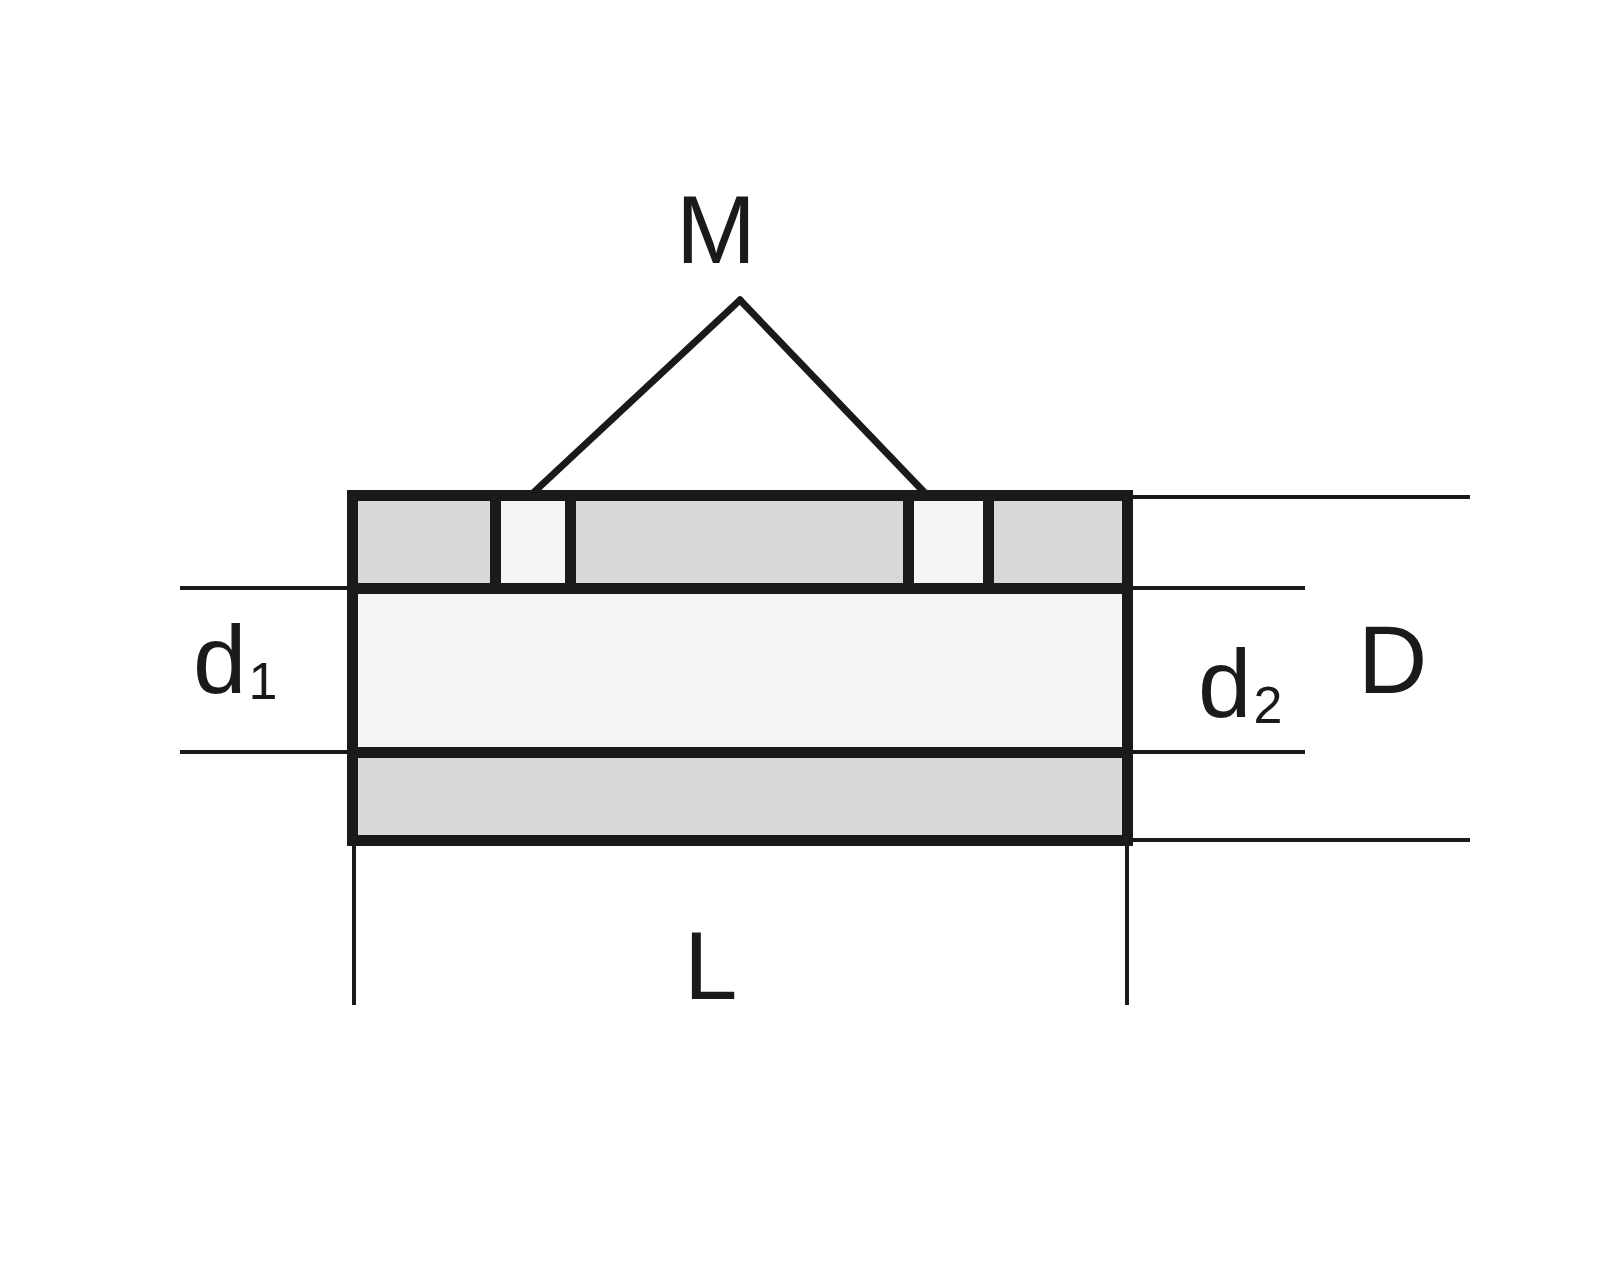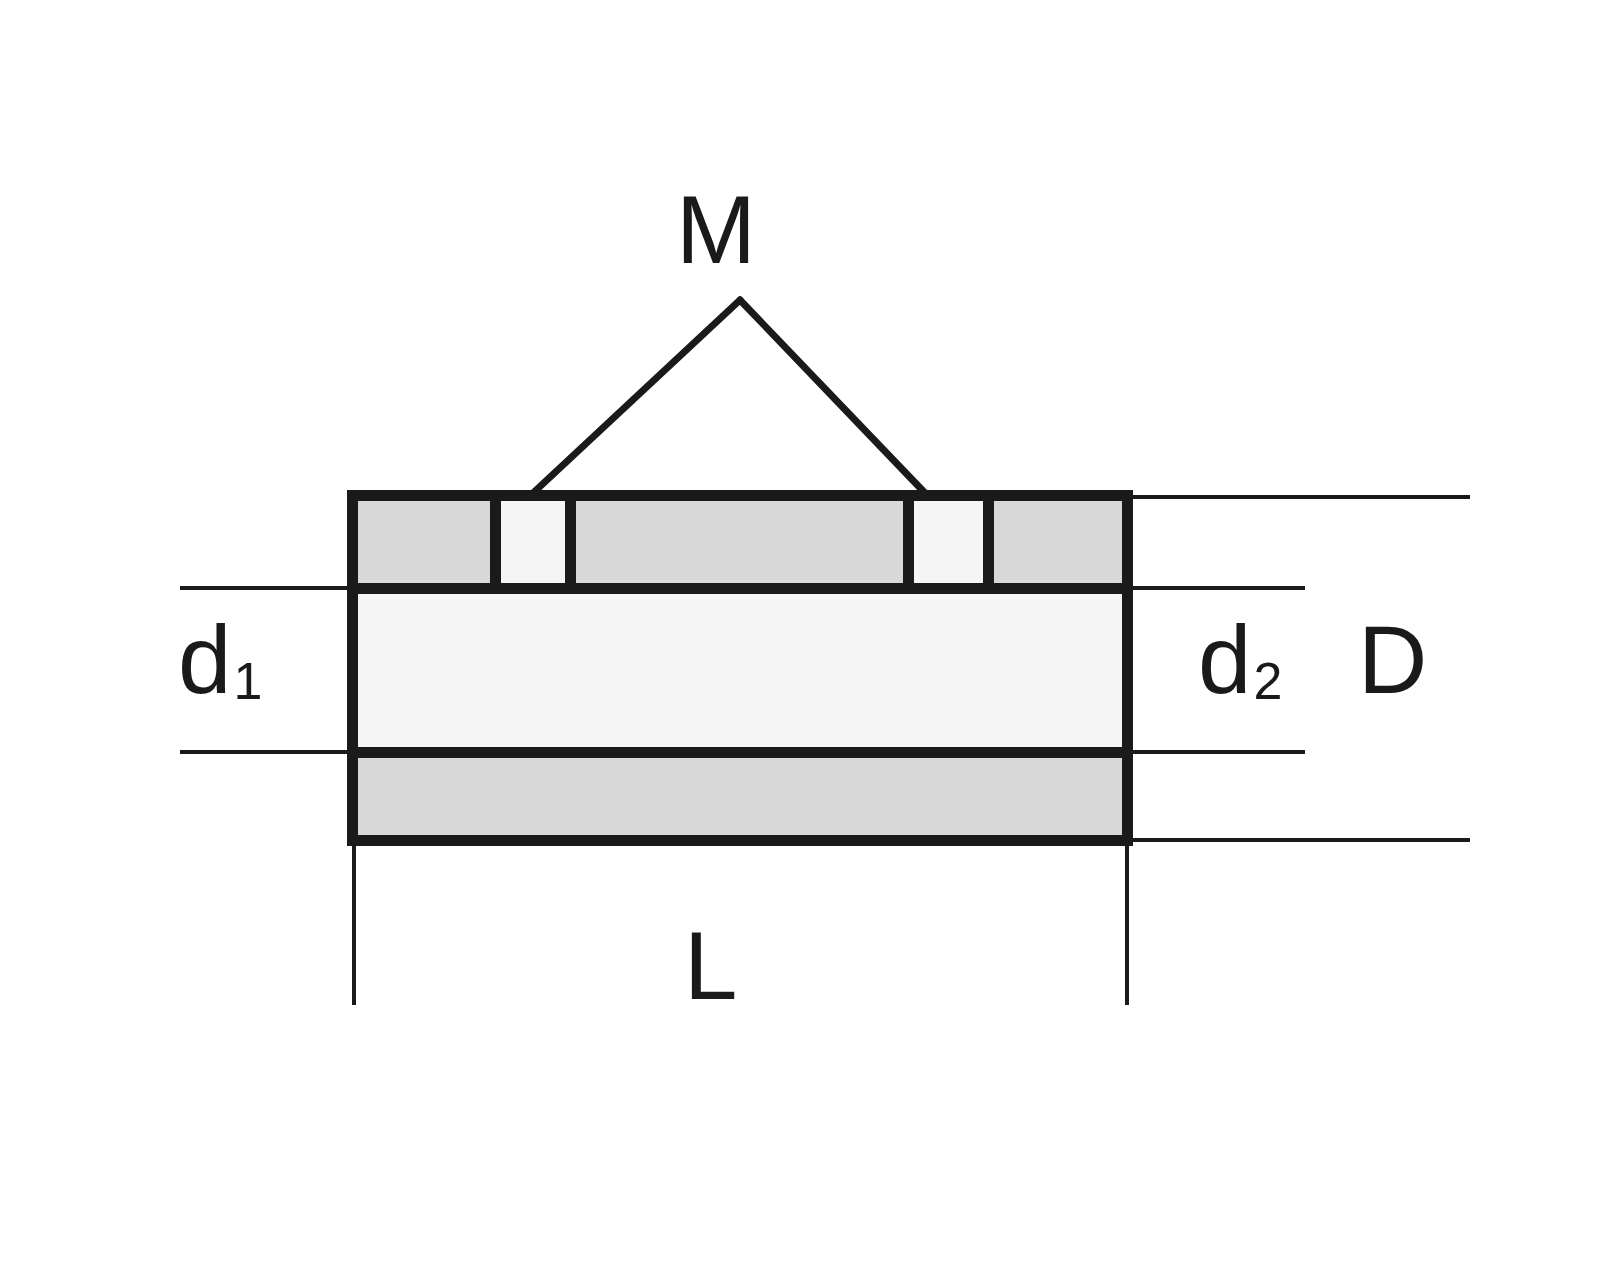--- a/index.html
+++ b/index.html
@@ -36,22 +36,22 @@
     letter-spacing: 0px;
   }
   .dim-label .sub {
     font-size: 52px;
     vertical-align: baseline;
     position: relative;
     top: 6px;
     left: 2px;
   }
   #label-M { left: 676px; top: 182px; }
-  #label-d1 { left: 178px; top: 612px; }
-  #label-d2 { left: 1198px; top: 612px; text-align: right; }
+  #label-d1 { left: 193px; top: 612px; }
+  #label-d2 { left: 1198px; top: 636px; text-align: right; }
   #label-D  { left: 1358px; top: 612px; }
   #label-L  { left: 684px; top: 918px; }
 </style>
 </head>
 <body>
 
 <div id="stage">
 
   <svg width="1600" height="1280" viewBox="0 0 1600 1280">
 

